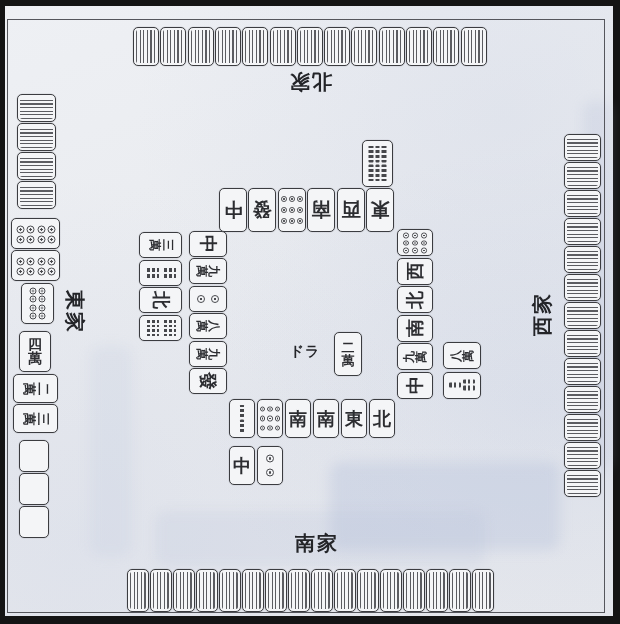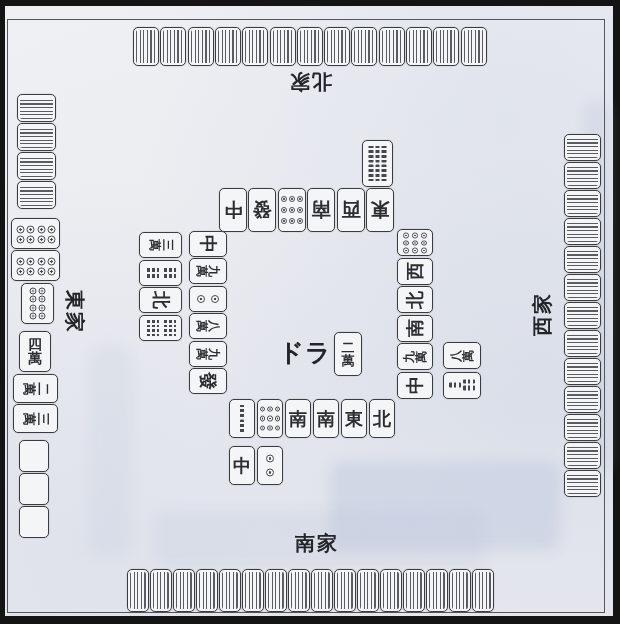--- a/index.html
+++ b/index.html
@@ -33,21 +33,21 @@
   .pip{box-sizing:border-box;border:1px solid #4a4b4f;border-radius:50%;
        background:radial-gradient(circle,#4a4b4f 24%,rgba(74,75,79,0) 34%);}
   .stick{background:repeating-linear-gradient(to bottom,#46474b 0 2.6px,rgba(0,0,0,0) 2.6px 4.8px);
          border-radius:1px;}
   .label{position:absolute;transform:translate(-50%,-50%) rotate(var(--r,0deg));
          font-size:20px;font-weight:700;letter-spacing:2px;color:#232428;white-space:nowrap;}
   #label-north{left:310px;top:81px;--r:180deg;}
   #label-south{left:317px;top:543px;}
   #label-east{left:74px;top:312px;--r:90deg;}
   #label-west{left:542px;top:314px;--r:-90deg;}
-  #label-dora{left:305px;top:352px;font-size:25px;letter-spacing:1px;}
+  #label-dora{left:305px;top:352px;font-size:14px;letter-spacing:1px;}
 </style>
 </head>
 <body>
 
 <div class="photo">
   <div class="paper">
     <div class="blot b1"></div>
     <div class="blot b2"></div>
     <div class="blot b3"></div>
     <div class="blot b4"></div>

